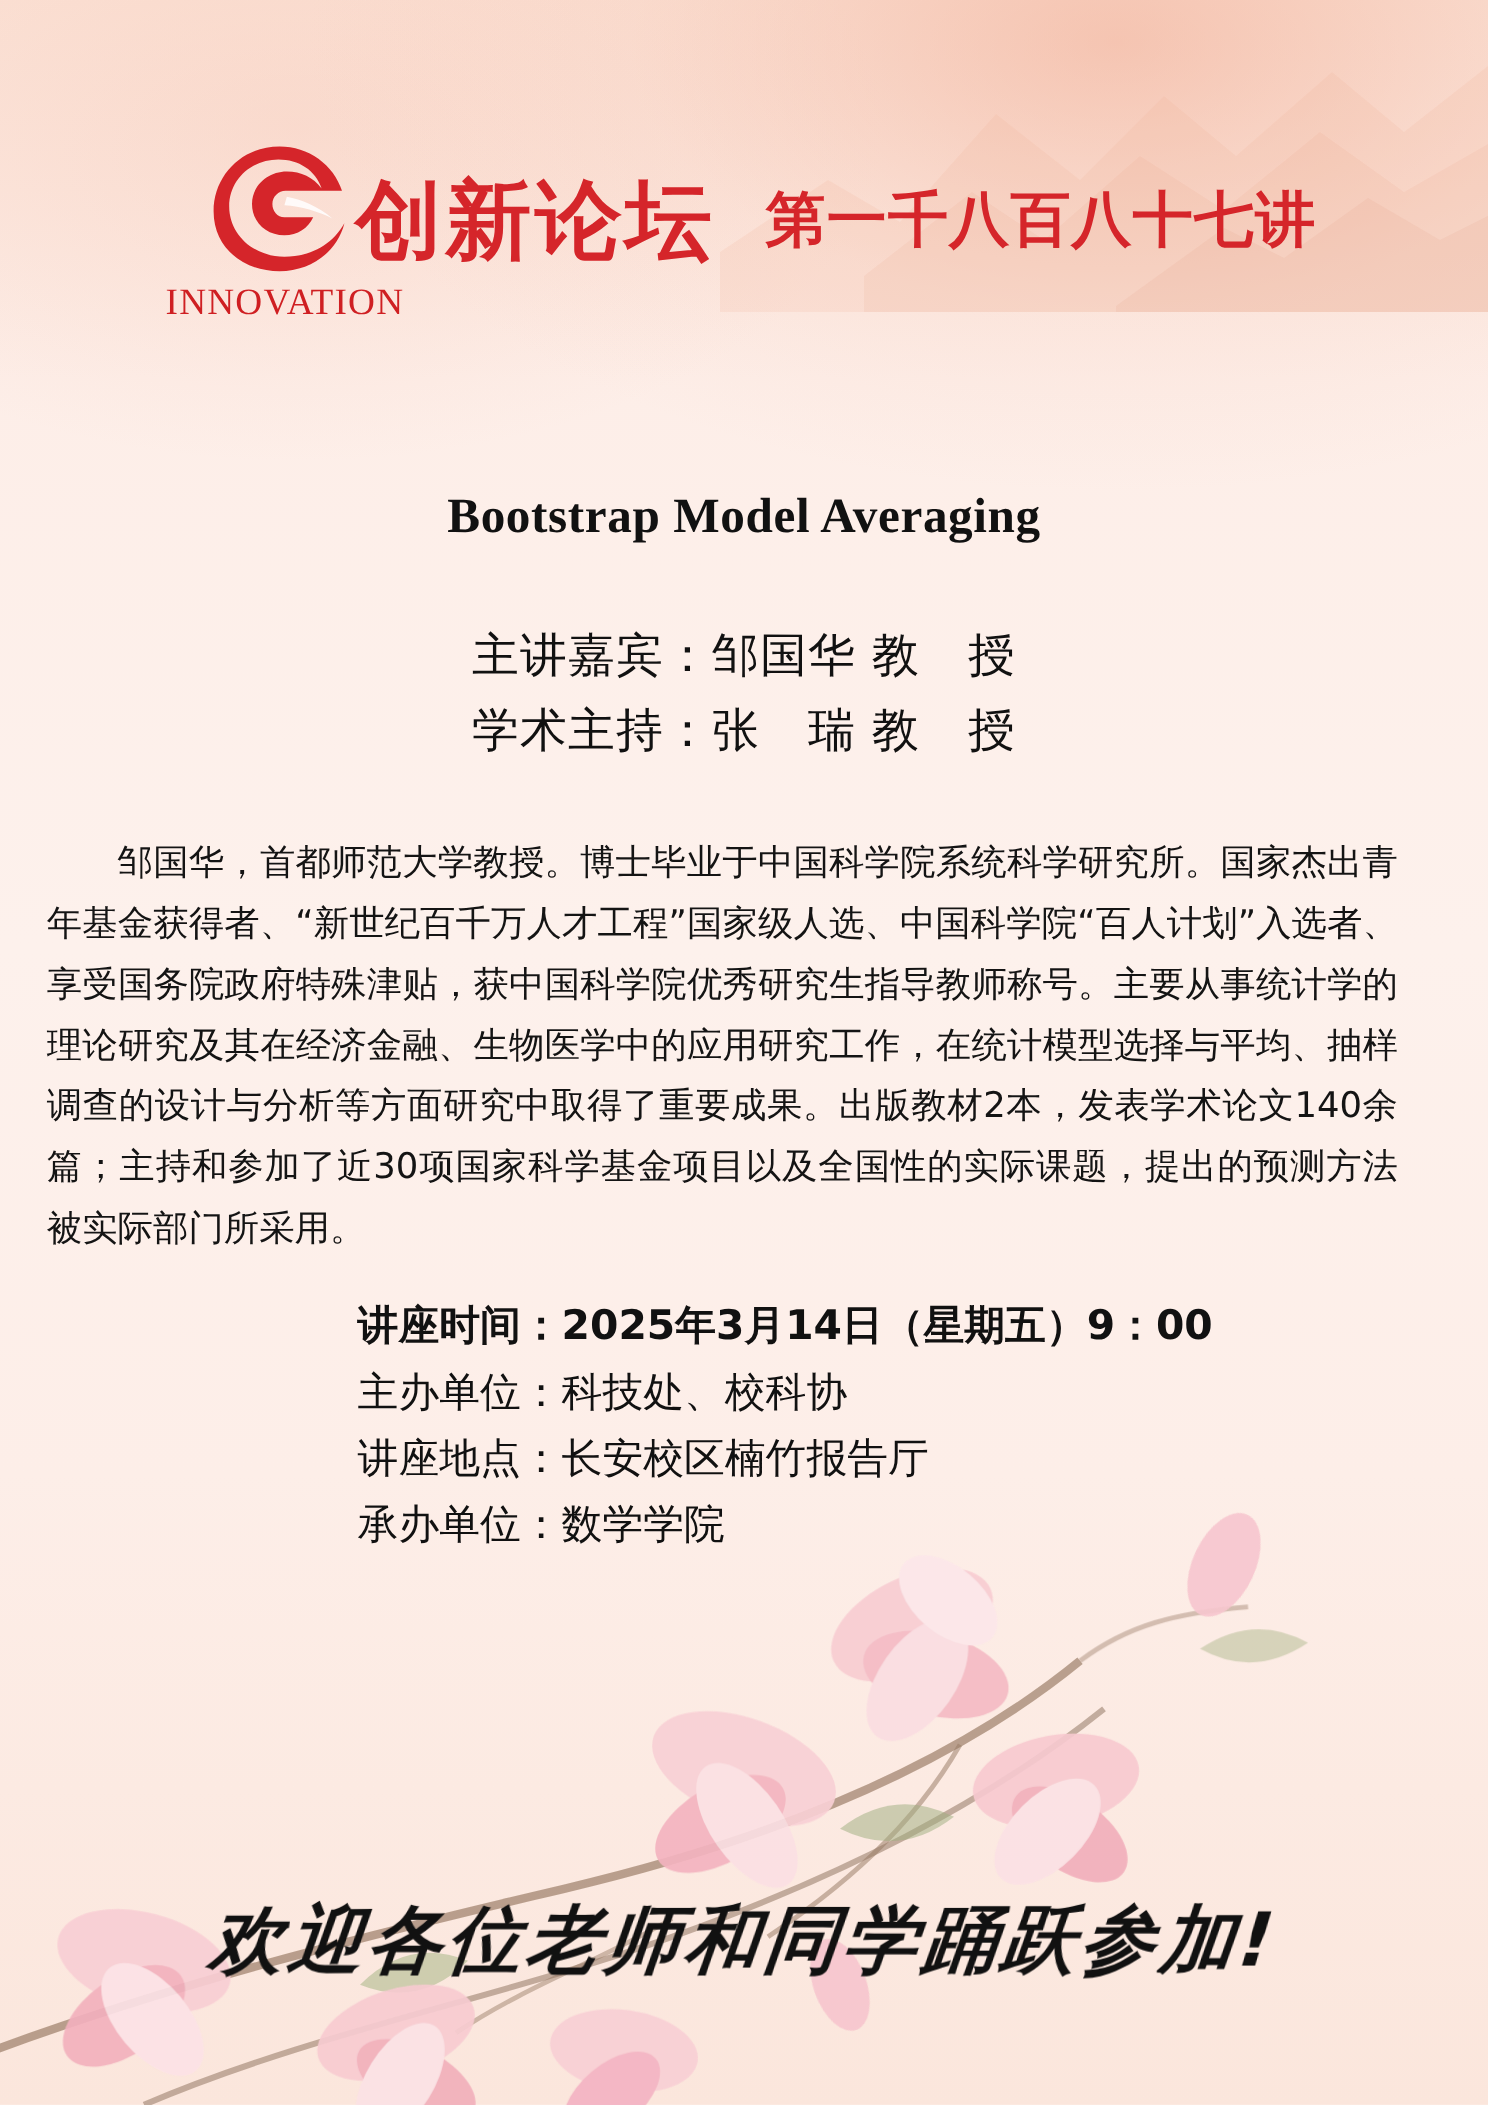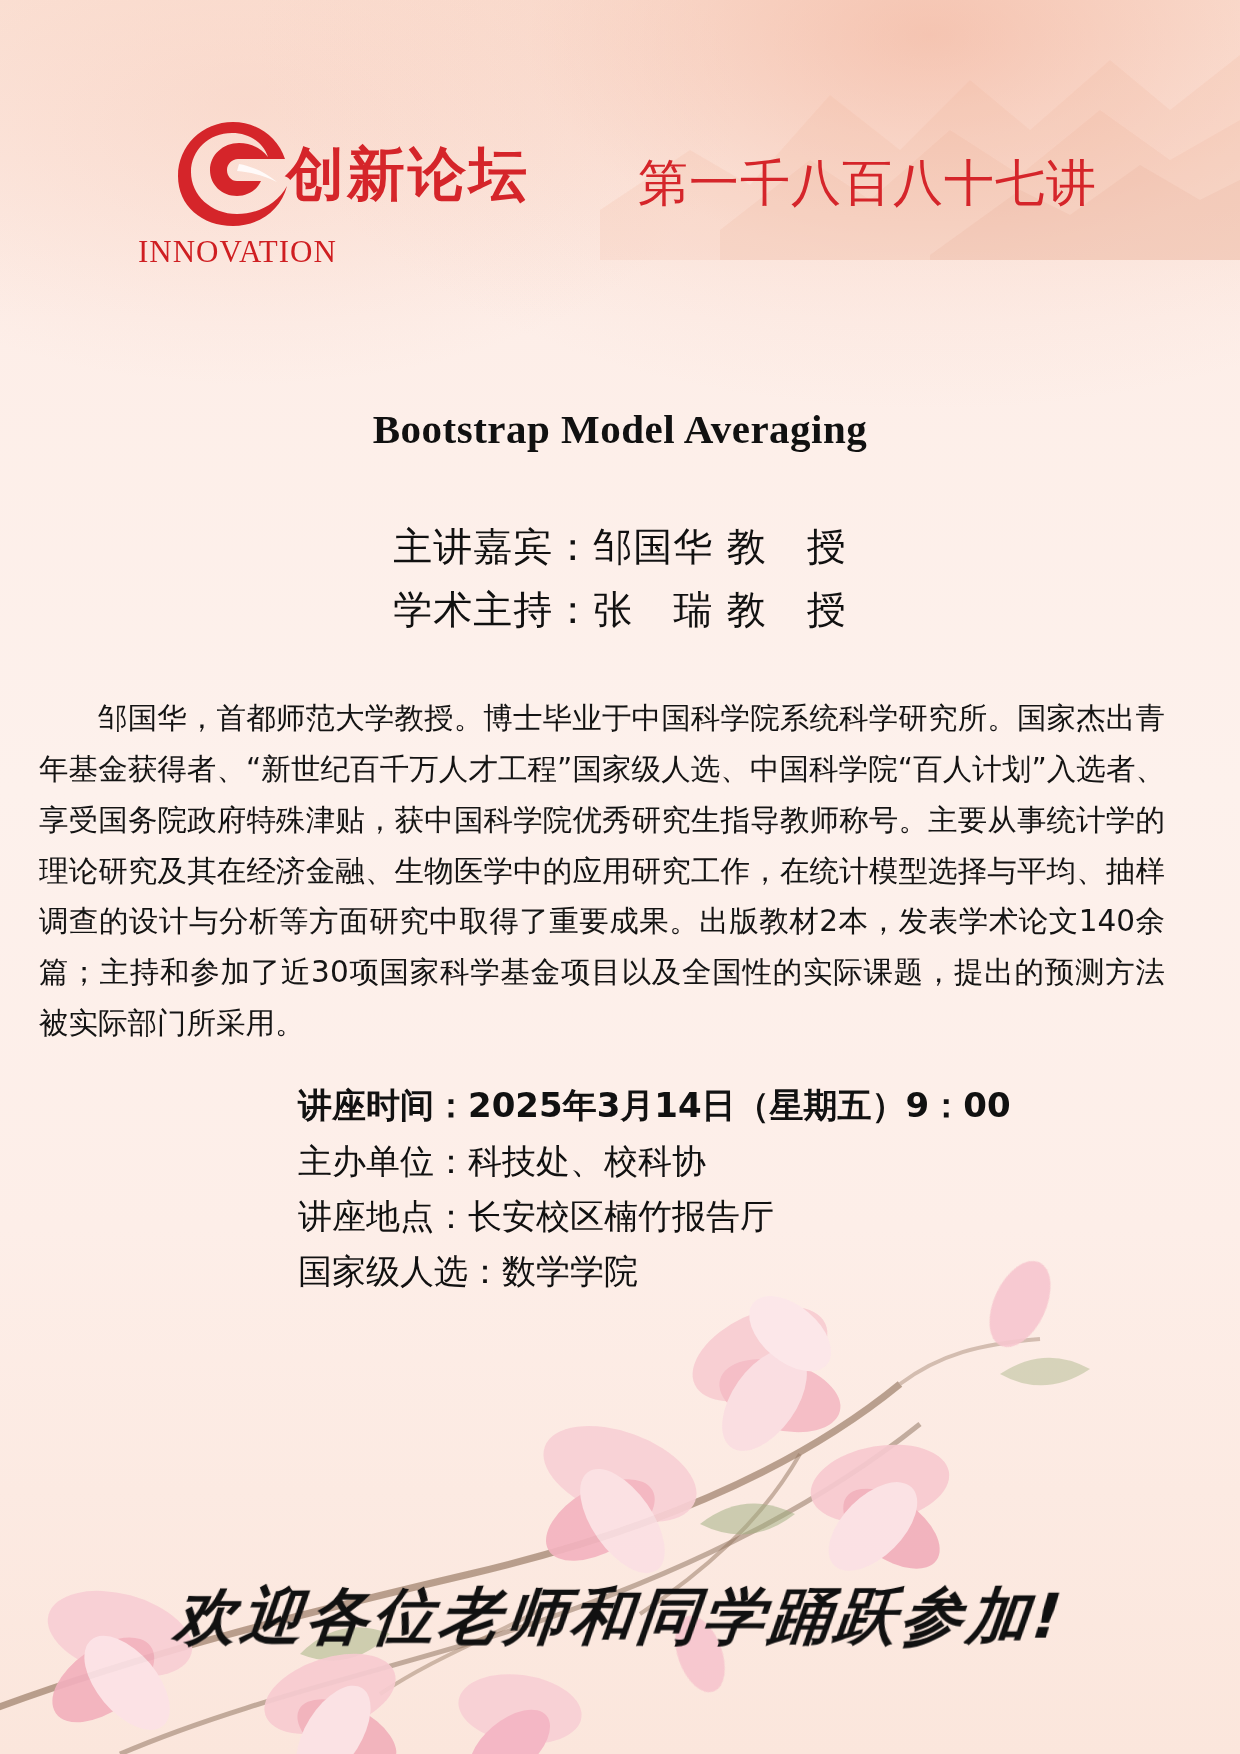--- a/index.html
+++ b/index.html
@@ -56,35 +56,35 @@
   .logo-text {
     margin-top: 4px;
     font-family: "Liberation Serif", serif;
     font-size: 31px;
     letter-spacing: 1px;
     color: #cf1f22;
     font-weight: 400;
   }
   .title-main {
     position: absolute;
-    left: 148px;
+    left: 158px;
     top: 18px;
     font-family: "DejaVu Sans", sans-serif;
     font-weight: bold;
-    font-size: 58px;
+    font-size: 72px;
     color: #d5252a;
     letter-spacing: 3px;
     white-space: nowrap;
   }
   .title-sub {
     position: absolute;
     left: 500px;
     top: 32px;
     font-family: "DejaVu Sans", sans-serif;
-    font-weight: normal;
+    font-weight: bold;
     font-size: 50px;
     color: #d5252a;
     letter-spacing: 1px;
     white-space: nowrap;
   }
 
   
   .content {
     position: absolute;
     top: 405px;
@@ -193,21 +193,21 @@
       <div class="row">
         <span class="strong">讲座时间：</span><span class="strong">2025年3月14日（星期五）9：00</span>
       </div>
       <div class="row">
         <span>主办单位：</span><span>科技处、校科协</span>
       </div>
       <div class="row">
         <span>讲座地点：</span><span>长安校区楠竹报告厅</span>
       </div>
       <div class="row">
-        <span>国家级人选：</span><span>数学学院</span>
+        <span>承办单位：</span><span>数学学院</span>
       </div>
     </div>
   </div>
 
   <svg class="branch" viewBox="0 0 1240 700" preserveAspectRatio="none">
     <g opacity="0.9">
 
       <path d="M-20,660 C140,600 300,560 470,520 C640,480 790,420 900,330" stroke="#8a6a52" stroke-width="7" fill="none" opacity="0.65"></path>
       <path d="M120,700 C260,640 420,610 560,560 C700,510 820,450 920,370" stroke="#7d5f49" stroke-width="5" fill="none" opacity="0.5"></path>
       <path d="M640,560 C700,520 760,470 800,400" stroke="#8a6a52" stroke-width="4" fill="none" opacity="0.5"></path>

